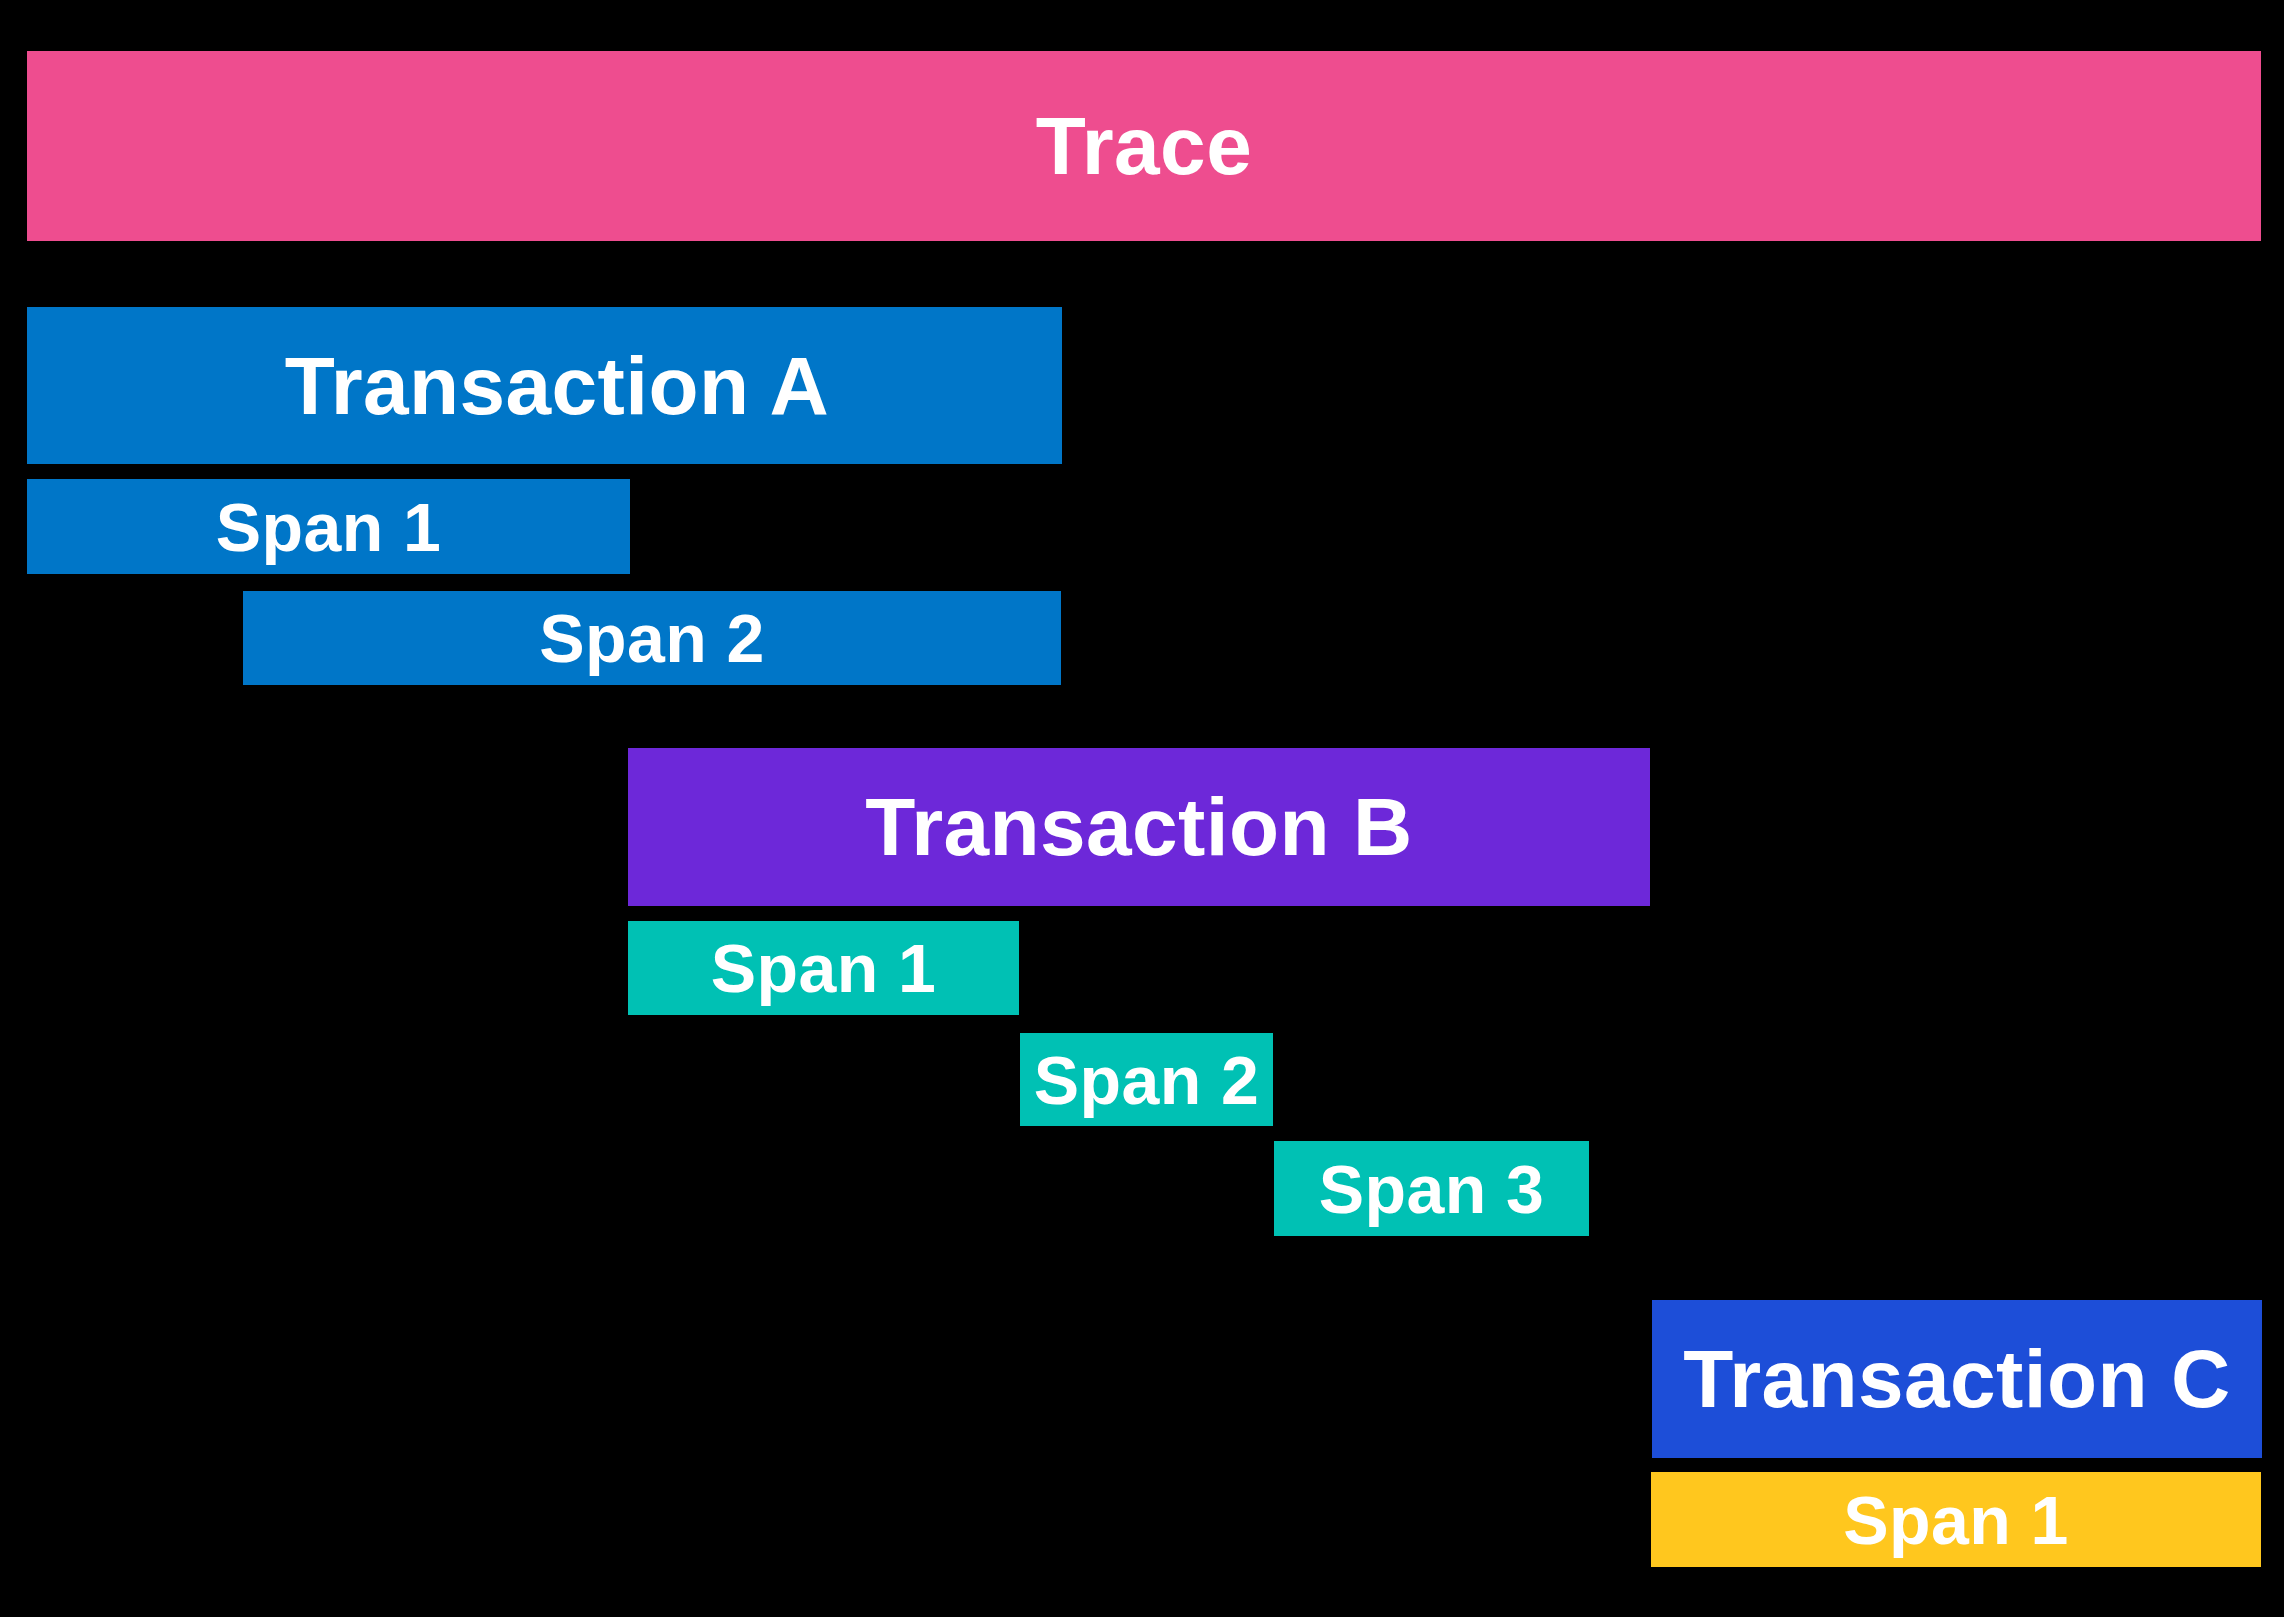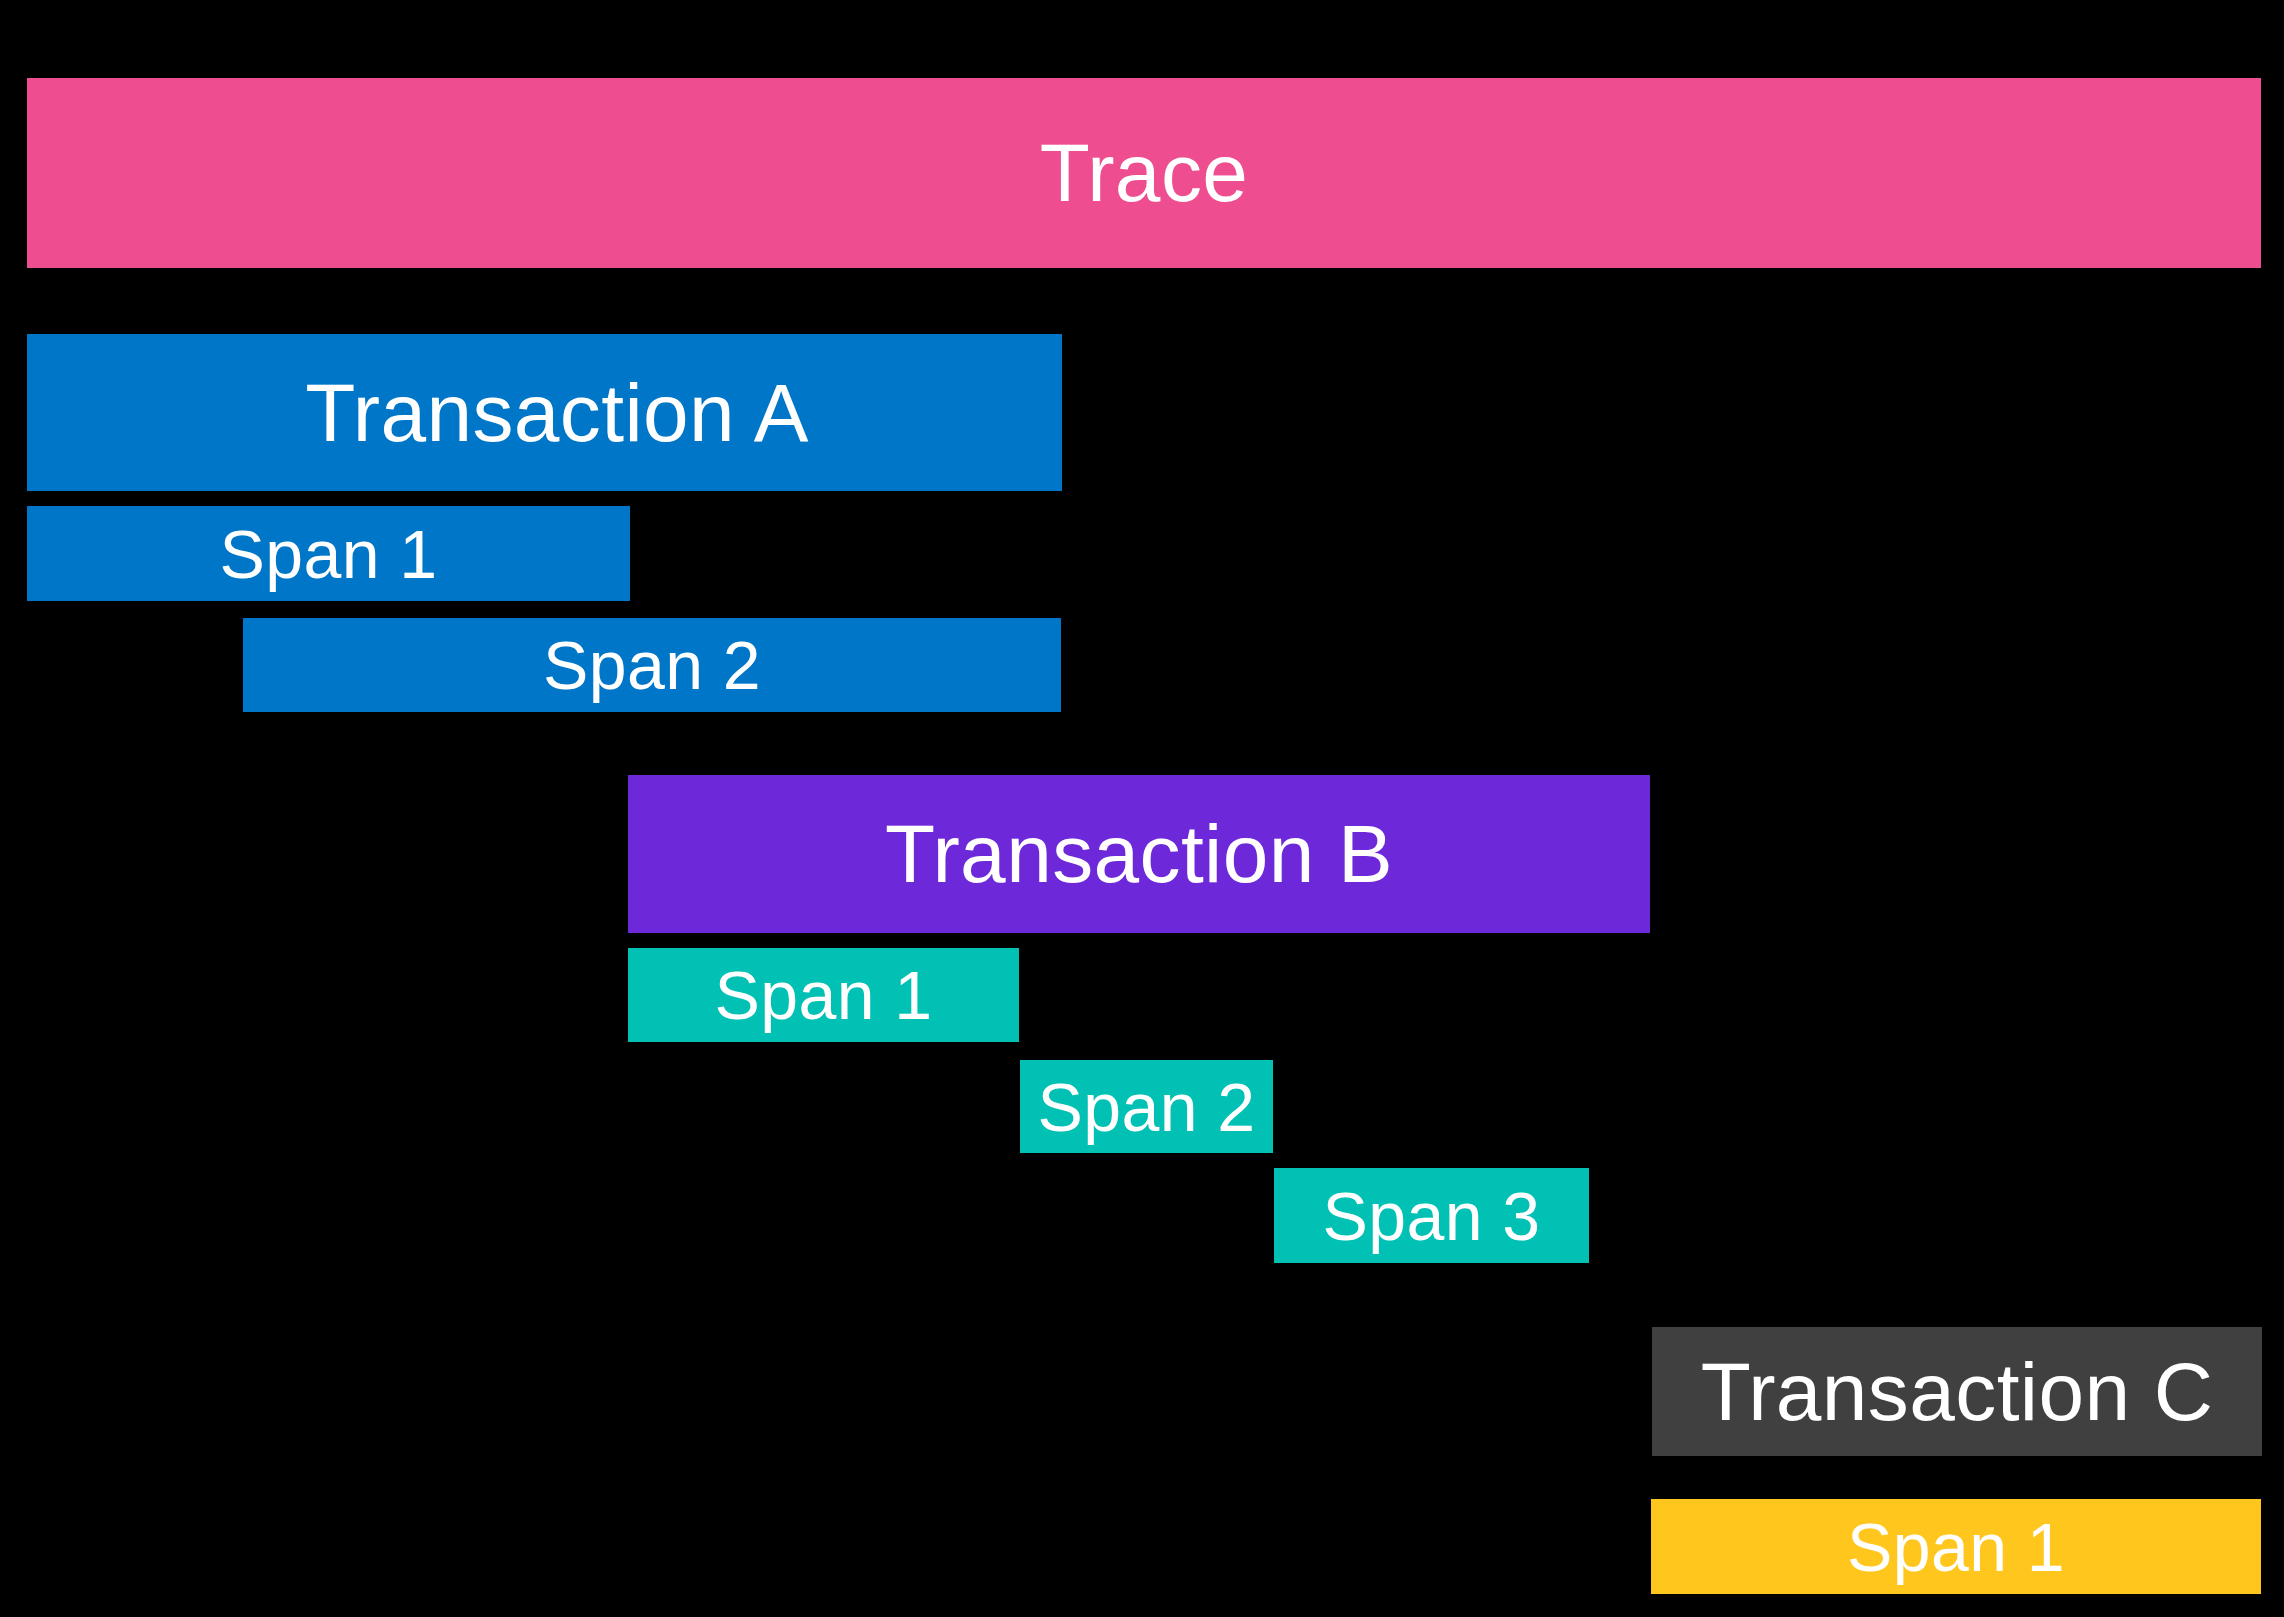--- a/index.html
+++ b/index.html
@@ -20,23 +20,22 @@
   }
   .bar {
     position: absolute;
     display: flex;
     align-items: center;
     justify-content: center;
     box-sizing: border-box;
     color: #ffffff;
     white-space: nowrap;
     line-height: 1;
-    font-weight: 400;
+    font-weight: 700;
     letter-spacing: 0.4px;
-    margin-top: 27px;
   }
   .bar-label {
     display: block;
     pointer-events: none;
   }
 
   .size-xl   { font-size: 82px; }
   .size-md   { font-size: 68px; }
 </style>
 </head>
@@ -60,20 +59,20 @@
     </div>
     <div class="bar" style="left: 628px; top: 921px; width: 391px; height: 94px; background: rgb(0, 193, 180);">
       <span class="bar-label size-md" style="color: rgb(255, 255, 255);">Span 1</span>
     </div>
     <div class="bar" style="left: 1020px; top: 1033px; width: 253px; height: 93px; background: rgb(0, 193, 180);">
       <span class="bar-label size-md" style="color: rgb(255, 255, 255);">Span 2</span>
     </div>
     <div class="bar" style="left: 1274px; top: 1141px; width: 315px; height: 95px; background: rgb(0, 193, 180);">
       <span class="bar-label size-md" style="color: rgb(255, 255, 255);">Span 3</span>
     </div>
-    <div class="bar" style="left: 1652px; top: 1300px; width: 610px; height: 129px; background: #404040;">
+    <div class="bar" style="left: 1652px; top: 1300px; width: 610px; height: 158px; background: #1d4ed8;">
       <span class="bar-label size-xl" style="color: rgb(255, 255, 255);">Transaction C</span>
     </div>
     <div class="bar" style="left: 1651px; top: 1472px; width: 610px; height: 95px; background: rgb(255, 199, 30);">
       <span class="bar-label size-md" style="color: rgb(255, 255, 255);">Span 1</span>
     </div>
   </div>
 
 
 </body></html>

